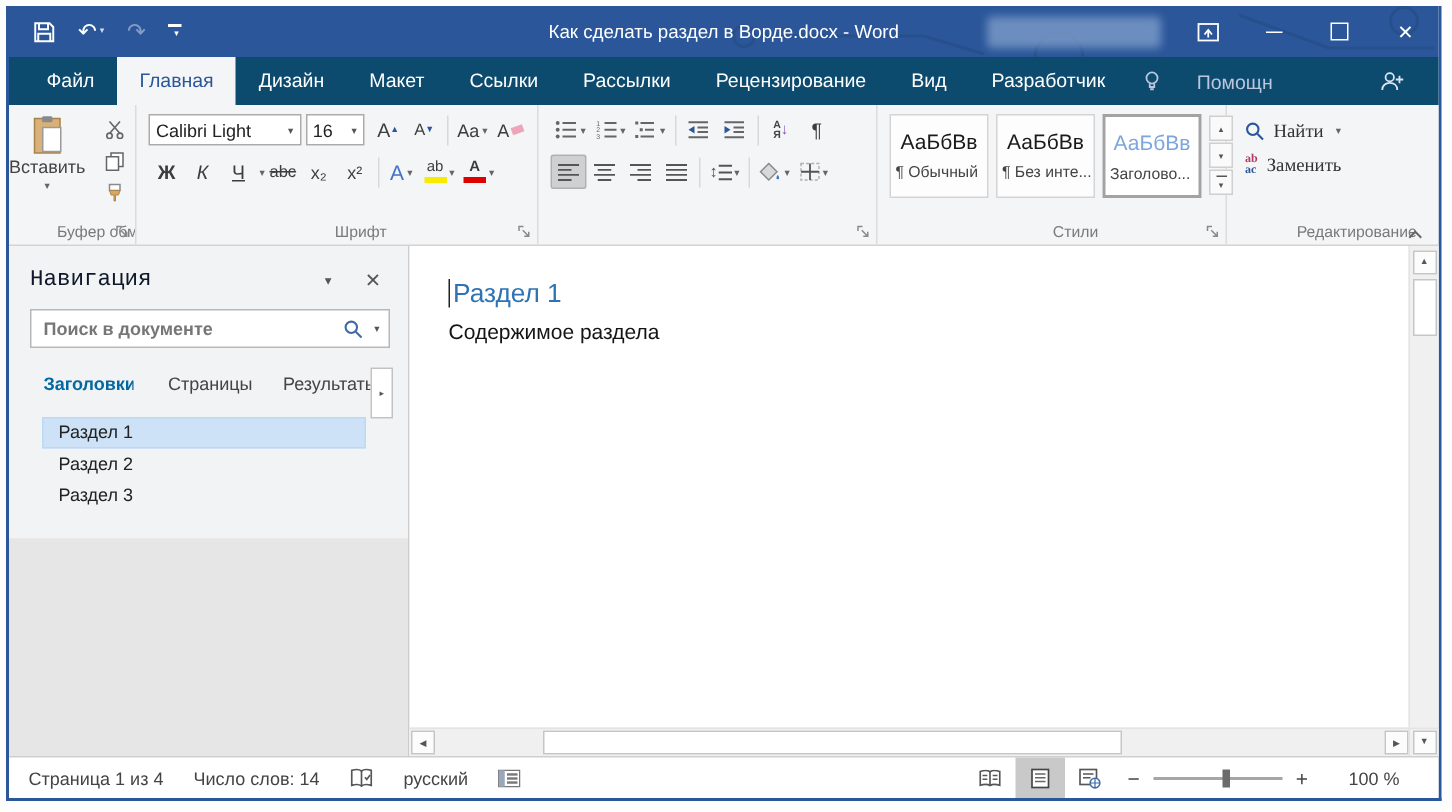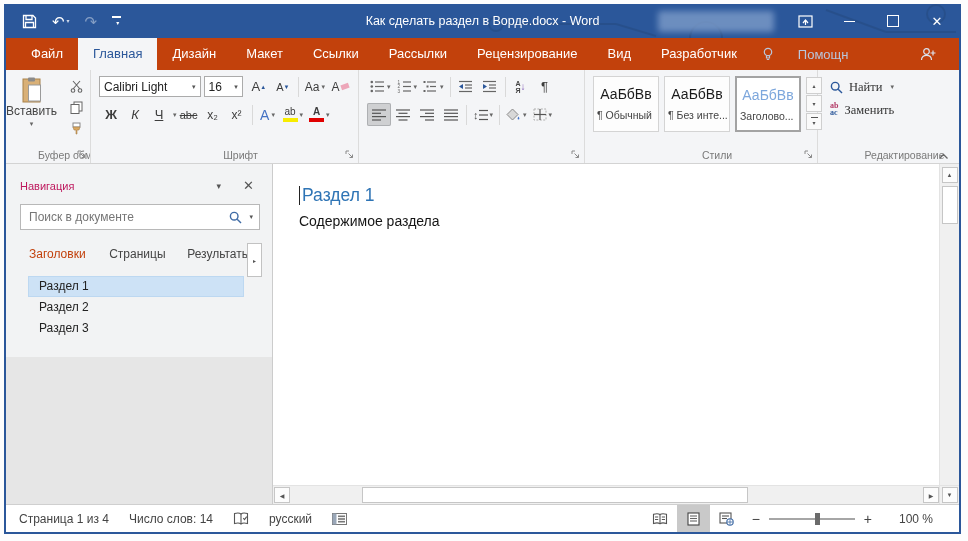--- a/index.html
+++ b/index.html
@@ -18,21 +18,21 @@
   .qcust .bar{width:9px;height:2px;background:#fff;margin-bottom:2px;}
   .qcust .dd{font-size:6px;color:#fff;}
   .wtitle{position:absolute;left:0;right:0;top:0;height:34px;line-height:34px;text-align:center;color:#fff;font-size:12.5px;z-index:1;}
   .blurbox{position:absolute;left:652px;top:7px;width:116px;height:21px;background:#7d9cc9;opacity:.8;filter:blur(3px);border-radius:3px;z-index:2;}
   .winctl{margin-left:auto;display:flex;height:100%;z-index:3;}
   .winbtn{width:44px;height:100%;display:flex;align-items:center;justify-content:center;color:#fff;font-size:13px;}
   .maxbox{width:10px;height:10px;border:1px solid #fff;}
   .minbar{width:11px;height:1px;background:#fff;}
 
   
-  .tabrow{height:32px;background:#c2410c;display:flex;align-items:stretch;padding-left:10px;flex:0 0 auto;position:relative;overflow:hidden;}
+  .tabrow{height:32px;background:#0c4a6e;display:flex;align-items:stretch;padding-left:10px;flex:0 0 auto;position:relative;overflow:hidden;}
   .tab{line-height:32px;padding:0 15px;color:#fff;font-size:13px;white-space:nowrap;z-index:2;}
   .tab.active{background:#f4f5f7;color:#2b579a;}
   .helpbox{display:flex;align-items:center;gap:24px;color:#b9c6dc;font-size:13px;padding:0 10px;z-index:2;}
   .tr-icons{margin-left:auto;display:flex;align-items:center;gap:28px;padding-right:22px;z-index:2;}
 
   
   .ribbon{height:93px;background:#f4f5f7;border-bottom:1px solid #d3d3d3;display:flex;flex:0 0 auto;position:relative;font-size:12px;color:#444;}
   .group{position:relative;border-right:1px solid #dcdcdc;box-sizing:border-box;padding:2px 2px 16px 2px;}
   .glabel{position:absolute;bottom:2px;left:0;right:0;text-align:center;font-size:10.5px;color:#7a7a7a;white-space:nowrap;overflow:hidden;margin-left:32px;}
   .launcher{position:absolute;bottom:4px;right:4px;}
@@ -71,28 +71,28 @@
   .repic{display:flex;flex-direction:column;line-height:.85;font-size:8px;font-weight:700;}
   .repic .t{color:#b23a66;}
   .repic .b{color:#2b579a;}
   .collapse{position:absolute;right:10px;bottom:3px;color:#666;}
 
   
   .main{flex:1;display:flex;min-height:0;}
   .navpane{width:266px;flex:0 0 auto;background:#e6e6e6;border-right:1px solid #cccccc;display:flex;flex-direction:column;}
   .nav-top{background:#f2f3f4;padding:14px 12px 18px 14px;}
   .ntitlerow{display:flex;align-items:center;}
-  .ntitle{font-size:11px;color:#be185d;}
+  .ntitle{font-size:15px;color:#0f172a;font-family:Liberation Mono, monospace;}
   .nticons{margin-left:auto;display:flex;align-items:center;gap:22px;color:#555;padding-right:6px;}
   .srch{height:24px;background:#fff;border:1px solid #b8b8b8;display:flex;align-items:center;padding:0 6px;margin-top:11px;}
-  .srch input{border:none;outline:none;flex:1;font-size:12px;color:#333;background:transparent;font-family:"Liberation Sans",sans-serif;}
+  .srch input{border:none;outline:none;flex:1;font-size:12px;color:#333;background:transparent;font-family:"Liberation Sans",sans-serif;font-weight:bold;}
   .srch input::placeholder{color:#767676;}
   .ntabs{display:flex;margin-top:13px;font-size:12px;position:relative;padding-right:12px;}
   .ntab{padding:4px 9px 5px;color:#444;white-space:nowrap;overflow:hidden;}
-  .ntab.active{color:#c2410c;font-weight:400;text-align:center;}
+  .ntab.active{color:#0369a1;font-weight:700;text-align:center;}
   .ntab.clip{max-width:58px;}
   .nexpand{position:absolute;right:-2px;top:0;width:15px;height:34px;background:#fff;border:1px solid #c2c2c2;box-sizing:border-box;display:flex;align-items:center;justify-content:center;font-size:6px;color:#555;}
   .nitems{margin-top:10px;font-size:12px;color:#222;}
   .nitem{height:21px;line-height:21px;margin:0 16px 0 8px;padding-left:11px;white-space:nowrap;}
   .nitem.selected{background:#cde2f6;box-shadow:inset 0 0 0 1px #bdd8f1;}
   .nav-rest{flex:1;background:#e6e6e6;}
 
   
   .docwrap{flex:1;display:flex;flex-direction:column;background:#fff;min-width:0;}
   .docrow{flex:1;display:flex;min-height:0;}

